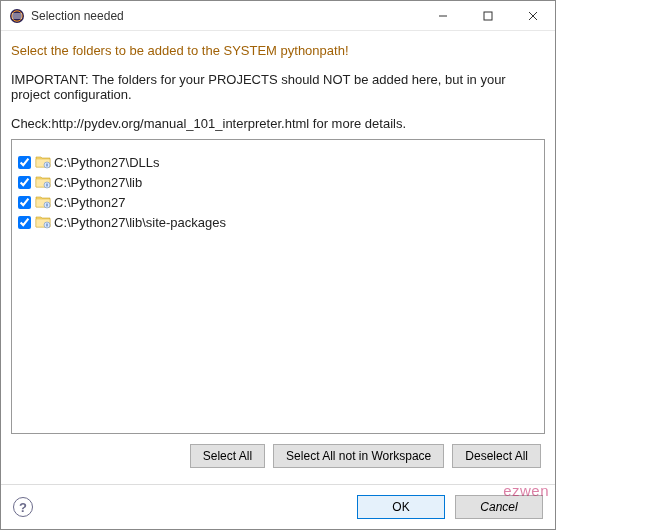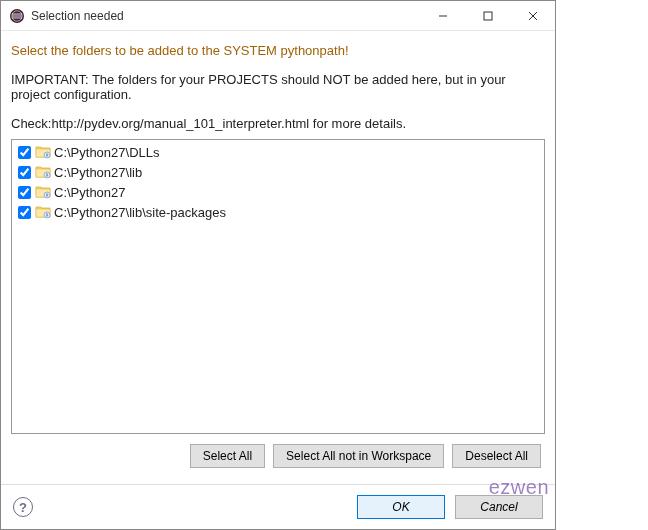--- a/index.html
+++ b/index.html
@@ -41,21 +41,21 @@
     display: flex; flex-direction: column;
     overflow: hidden;
   }
   .instruction { font-size: 13px; margin-bottom: 14px; color: #a16207; }
   .important { font-size: 13px; margin-bottom: 14px; color: #222; }
   .check-line { font-size: 13px; margin-bottom: 8px; color: #222; }
 
   .listbox {
     flex: 1; border: 1px solid #999;
     background: #fff;
-    padding: 2px 4px;
+    padding: 12px 4px;
     overflow: auto;
     margin-bottom: 10px;
   }
   .folder-row {
     display: flex; align-items: center;
     height: 20px; padding: 0 2px;
   }
   .folder-row input[type=checkbox] {
     width: 13px; height: 13px; margin: 0 4px 0 0;
   }
@@ -88,27 +88,26 @@
     color: #6b6b8b; font-weight: bold; font-size: 13px;
     cursor: pointer;
   }
   .footer-buttons {
     margin-left: auto; display: flex; gap: 10px;
   }
   .footer-buttons .ok-btn {
     border: 1px solid #0078d7;
     background: #e5f1fb;
     min-width: 88px;
-    font-style: italic;
   }
   .footer-buttons .cancel-btn { min-width: 88px; font-style: italic; }
 
   .watermark {
     position: absolute; right: 6px; bottom: 30px;
-    font-size: 20px; color: #4c1d95;
+    font-size: 15px; color: #be185d;
     opacity: 0.55; letter-spacing: 0.5px;
     pointer-events: none;
   }
 </style>
 </head>
 <body>
 
 <div class="window">
 
   <div class="titlebar">

